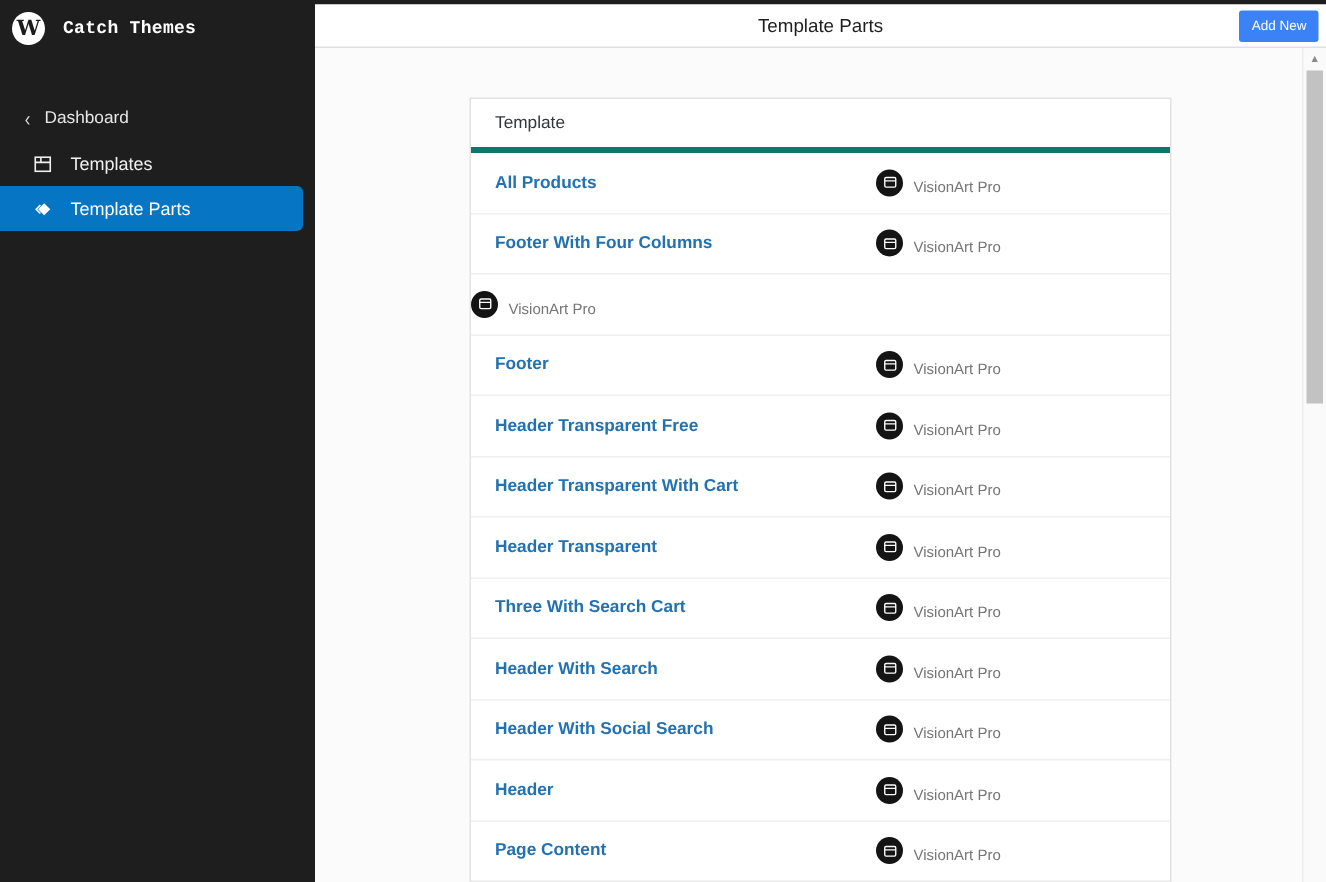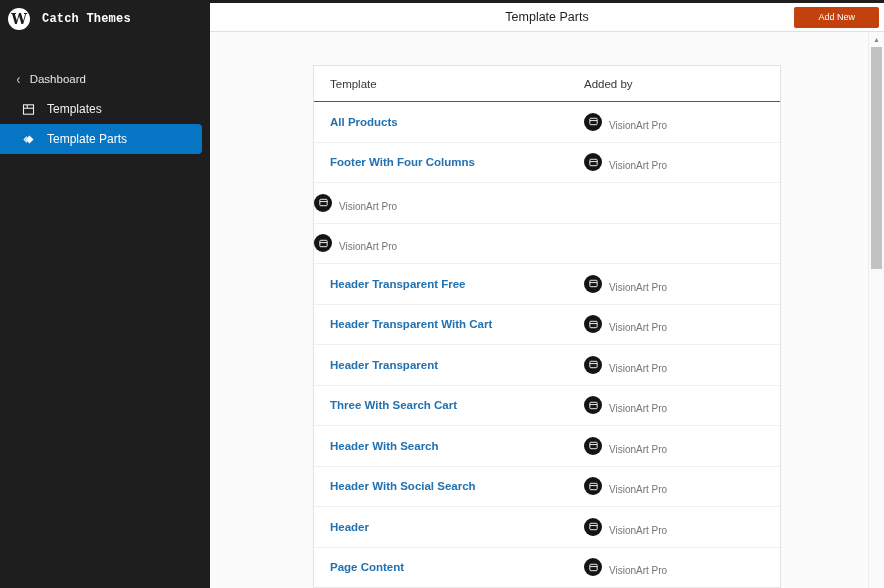--- a/index.html
+++ b/index.html
@@ -57,33 +57,33 @@
   
   .content { flex:1; position:relative; height:100%; background:#fbfbfb; }
   .top-strip { height:3px; background:#1e1e1e; width:100%; }
   .topbar {
     height:29px; background:#fff; border-bottom:1px solid #e0e0e0;
     position:relative; display:flex; align-items:center; justify-content:center;
   }
   .topbar-title { font-size:12.5px; color:#1e1e1e; }
   .add-new-btn {
     position:absolute; right:5px; top:4px;
-    background:#c2410c; color:#fff; border:none; border-radius:2px;
+    background:#3b82f6; color:#fff; border:none; border-radius:2px;
     font-size:9px; font-family:"Liberation Sans", sans-serif;
-    padding:6px 24px; line-height:1; cursor:pointer;
+    padding:6px 8px; line-height:1; cursor:pointer;
   }
 
   
   .card {
     width:468px; margin:33px auto 0 auto; background:#fff;
     border:1px solid #e2e2e2;
   }
   .thead {
     display:flex; align-items:center; height:36px;
-    border-bottom:1px solid #0f766e; font-size:11.5px; color:#32373c;
+    border-bottom:4px solid #0f766e; font-size:11.5px; color:#32373c;
   }
   .col-template { padding-left:16px; width:270px; }
   .col-added { flex:1; }
   .trow {
     display:flex; align-items:center; height:40.5px;
     border-bottom:1px solid #f0f0f1; font-size:11.5px;
   }
   .trow:last-child { border-bottom:1px solid #e8e8e8; }
   .tpl-link { color:#2271b1; font-weight:600; text-decoration:none; cursor:pointer; }
   .added-cell { flex:1; display:flex; align-items:flex-end; gap:7px; }
@@ -151,21 +151,20 @@
   <div class="top-strip"></div>
 
   <div class="topbar">
     <div class="topbar-title">Template Parts</div>
     <button class="add-new-btn">Add New</button>
   </div>
 
   <div class="card">
     <div class="thead">
       <div class="col-template">Template</div>
-      <div class="col-added">Added by</div>
     </div>
     <div id="rows">
   <div class="trow">
     <div class="col-template">
       <a class="tpl-link">All Products</a>
     </div>
     <div class="added-cell">
       <span class="theme-badge">
         <svg width="11" height="11" viewBox="0 0 24 24" fill="none" stroke="#ffffff" stroke-width="2">
           <rect x="4" y="5" width="16" height="14" rx="2"></rect>
@@ -197,20 +196,23 @@
         <svg width="11" height="11" viewBox="0 0 24 24" fill="none" stroke="#ffffff" stroke-width="2">
           <rect x="4" y="5" width="16" height="14" rx="2"></rect>
           <line x1="4" y1="10" x2="20" y2="10"></line>
         </svg>
       </span>
       <span class="added-name">VisionArt Pro</span>
     </div>
   </div>
 
   <div class="trow">
+    <div class="col-template">
+      <a class="tpl-link">Footer</a>
+    </div>
     <div class="added-cell">
       <span class="theme-badge">
         <svg width="11" height="11" viewBox="0 0 24 24" fill="none" stroke="#ffffff" stroke-width="2">
           <rect x="4" y="5" width="16" height="14" rx="2"></rect>
           <line x1="4" y1="10" x2="20" y2="10"></line>
         </svg>
       </span>
       <span class="added-name">VisionArt Pro</span>
     </div>
   </div>

